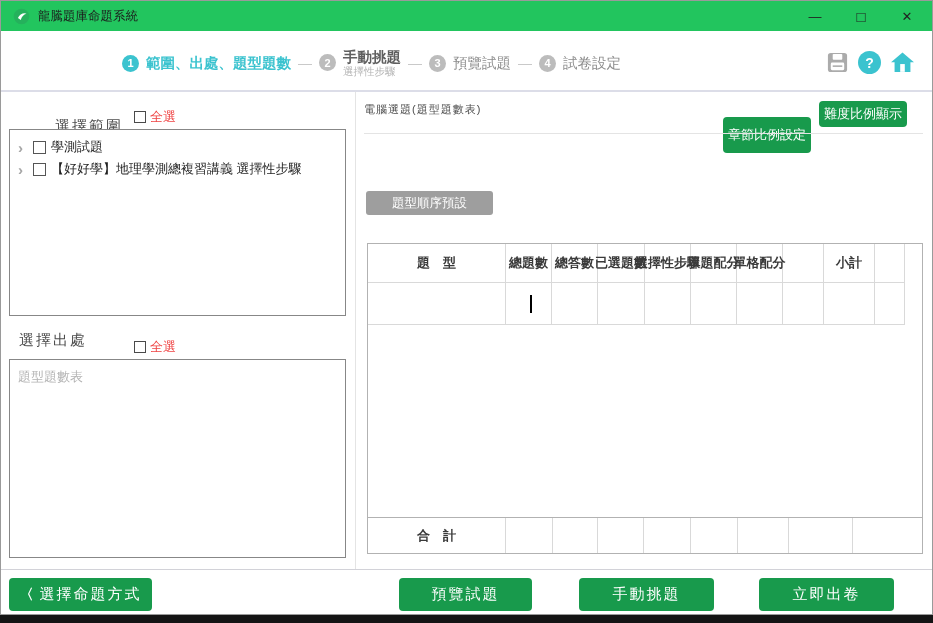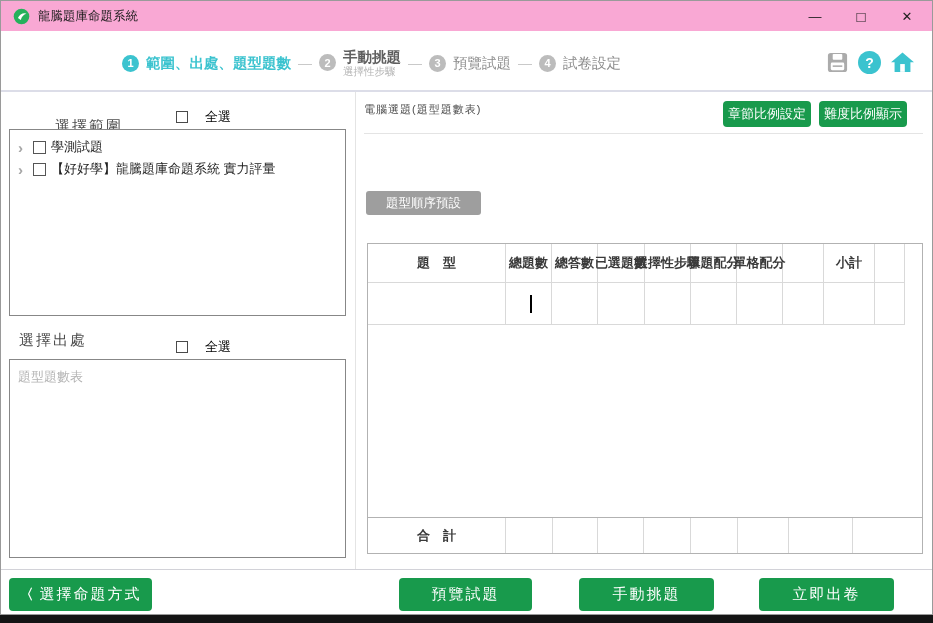--- a/index.html
+++ b/index.html
@@ -2,21 +2,21 @@
 <html><head>
 <meta charset="utf-8">
 <style>
   * { margin:0; padding:0; box-sizing:border-box; }
   html,body { width:933px; height:623px; }
   body { font-family:"Liberation Sans","DejaVu Sans",sans-serif; background:#141414; overflow:hidden; }
   .screen { position:relative; width:933px; height:623px; background:#141414; }
   .window { position:absolute; left:0; top:0; width:933px; height:615px; background:#fff; border:1px solid #9a9a9a; }
 
   
-  .titlebar { position:absolute; left:0; top:0; width:100%; height:30px; background:#f9a8d4; display:flex; align-items:center; }
+  .titlebar { position:absolute; left:0; top:0; width:100%; height:30px; background:#22c55e; display:flex; align-items:center; }
   .logo { position:absolute; left:12px; top:7px; width:17px; height:17px; }
   .wtitle { position:absolute; left:37px; top:0; line-height:30px; font-size:12.5px; color:#1c1c1c; }
   .wincontrols { position:absolute; right:2px; top:0; height:30px; display:flex; }
   .wc { width:46px; height:30px; display:flex; align-items:center; justify-content:center; font-size:13px; color:#222; cursor:default; }
   .wc.max { font-size:15px; }
 
   
   .pagetitle { position:absolute; left:18px; top:44px; font-size:21px; letter-spacing:3px; color:#4d4d4d; font-weight:normal; }
   .steps { position:absolute; left:121px; top:40px; height:44px; display:flex; align-items:center; }
   .stepnum { width:17px; height:17px; border-radius:50%; background:#bcbcbc; color:#fff; font-size:11px; font-weight:bold; display:flex; align-items:center; justify-content:center; flex:0 0 auto; }
@@ -30,37 +30,37 @@
   .stepsep { color:#c9c9c9; font-size:14px; margin:0 7px; }
   .hicons { position:absolute; right:17px; top:49px; display:flex; align-items:center; gap:9px; }
   .saveicon { width:23px; height:23px; }
   .helpicon { width:23px; height:23px; border-radius:50%; background:#3bc3cf; color:#fff; font-weight:bold; font-size:14px; display:flex; align-items:center; justify-content:center; }
   .homeicon { width:25px; height:25px; }
   .hsep { position:absolute; left:0; top:89px; width:100%; height:2px; background:#dcdde8; }
   .vsep { position:absolute; left:354px; top:91px; width:1px; height:477px; background:#e4e4e4; }
 
   
   .secttitle { position:absolute; font-size:15px; letter-spacing:2px; color:#4d4d4d; }
-  .selall { position:absolute; display:flex; align-items:center; gap:17px; font-size:13px; color:#000000;margin-left:42px; }
+  .selall { position:absolute; display:flex; align-items:center; gap:4px; font-size:13px; color:#ef4444; }
   .cb { width:12px; height:12px; border:1.5px solid #4a4a4a; background:#fff; flex:0 0 auto; }
   .rangebox { position:absolute; left:8px; top:128px; width:337px; height:187px; border:1px solid #878787; background:#fff; padding-top:6px; }
   .treerow { display:flex; align-items:center; gap:5px; padding:2px 0 2px 8px; }
   .chev { color:#a6a6a6; font-size:15px; font-weight:bold; width:10px; line-height:1; }
   .tcb { width:13px; height:13px; border:1px solid #555; background:#fff; flex:0 0 auto; }
   .treerow .tlabel { font-size:13px; color:#1f1f1f; white-space:nowrap; }
   .sourcebox { position:absolute; left:8px; top:358px; width:337px; height:199px; border:1px solid #878787; background:#fff; padding:8px; }
   .placeholder { font-size:13px; color:#b4b4b4; }
 
   
   .maintitle { position:absolute; left:363px; top:101px; font-size:11px; letter-spacing:1px; color:#4d4d4d; }
   .gbtn { background:#189a4c; color:#fff; border:none; border-radius:4px; display:flex; align-items:center; justify-content:center; font-family:inherit; cursor:pointer; }
-  .btn-chapter { position:absolute; left:722px; top:100px; width:88px; height:26px; font-size:13px; }
+  .btn-chapter { position:absolute; left:722px; top:116px; width:88px; height:36px; font-size:13px; }
   .btn-difficulty { position:absolute; left:818px; top:100px; width:88px; height:26px; font-size:13px; }
   .mainsep { position:absolute; left:363px; top:132px; width:559px; height:1px; background:#e4e4e4; }
-  .ordertag { position:absolute; left:365px; top:190px; height:24px; padding:0 20px; background:#9e9e9e; color:#fff; font-size:12.5px; border-radius:3px; display:flex; align-items:center; }
+  .ordertag { position:absolute; left:365px; top:190px; height:24px; padding:0 26px; background:#9e9e9e; color:#fff; font-size:12.5px; border-radius:3px; display:flex; align-items:center; }
 
   .tblbox { position:absolute; left:366px; top:222px; width:556px; height:288px; border:1px solid #b2b2b2; background:#fff;margin-top:20px; }
   .trow { display:flex; }
   .trow.head { height:39px; }
   .trow.body { height:42px; }
   .tcell { border-right:1px solid #d9d9d9; border-bottom:1px solid #d9d9d9; display:flex; align-items:center; justify-content:center; font-size:13px; color:#3a3a3a; font-weight:bold; white-space:nowrap; overflow:visible; }
   .trow.body .tcell { font-weight:normal; justify-content:flex-start; }
   .c0{width:138px}.c1{width:46px}.c2{width:46px}.c3{width:47px}.c4{width:46px}
   .c5{width:46px}.c6{width:46px}.c7{width:41px}.c8{width:51px}.c9{width:30px}
   .caret { width:1.5px; height:18px; background:#000; margin-left:24px; }
@@ -148,21 +148,21 @@
     </div>
     <div class="rangebox">
       <div class="treerow">
         <span class="chev">›</span>
         <span class="tcb"></span>
         <span class="tlabel">學測試題</span>
       </div>
       <div class="treerow">
         <span class="chev">›</span>
         <span class="tcb"></span>
-        <span class="tlabel">【好好學】龍騰題庫命題系統 實力評量</span>
+        <span class="tlabel">【好好學】地理學測總複習講義 選擇性步驟</span>
       </div>
     </div>
 
     <div class="secttitle" style="left:18px; top:330px;">選擇出處</div>
     <div class="selall" style="left:133px; top:337px;">
       <span class="cb"></span>
       <span>全選</span>
     </div>
     <div class="sourcebox">
       <div class="placeholder">題型題數表</div>

